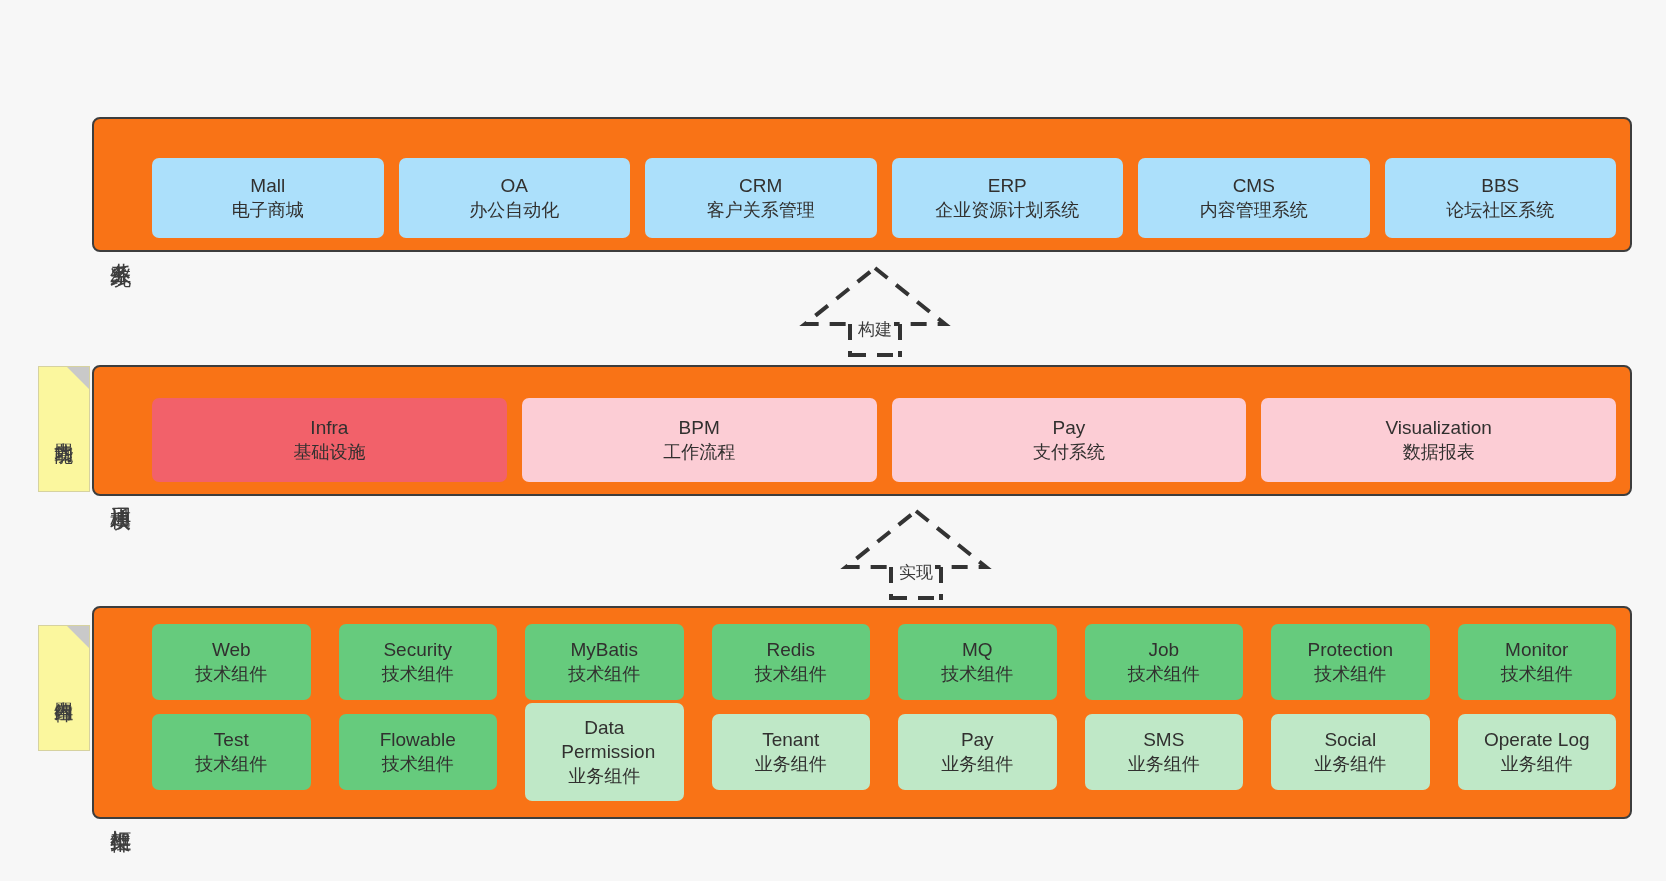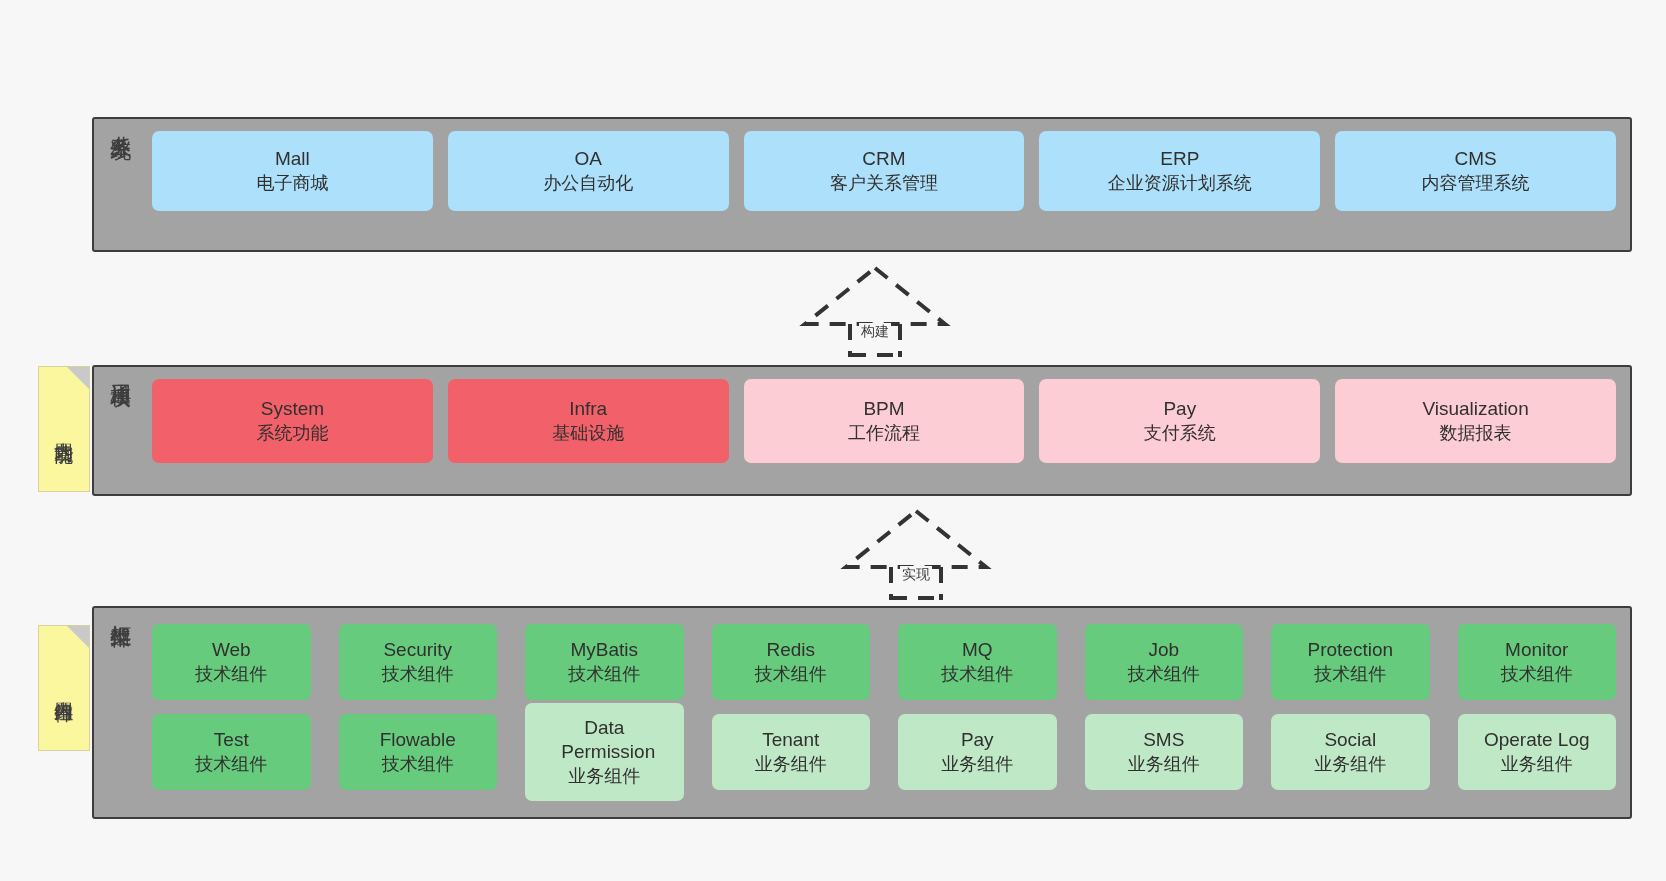--- a/index.html
+++ b/index.html
@@ -11,25 +11,25 @@
     width: 1666px; height: 881px;
     font-family: "Liberation Sans", "DejaVu Sans", sans-serif;
     color: #333333;
     position: relative;
     overflow: hidden;
   }
 
   
   .layer {
     position: absolute;
-    background: #a3a3a3;
+    background: #f97316;
     border: 2px solid #3d3d3d;
-    border-radius: 3px;
-    display: flex;
-    align-items: flex-start;
+    border-radius: 8px;
+    display: flex;
+    align-items: flex-end;
   }
   .layer-label {
     width: 54px;
     flex: 0 0 54px;
     display: flex;
     align-items: center;
     justify-content: center;
     font-size: 21px;
     line-height: 1.12;
     color: #3d3d3d;
@@ -111,21 +111,21 @@
   
   .arrow {
     position: absolute;
     z-index: 2;
   }
   .arrow .arrow-label {
     position: absolute;
     left: 50%;
     transform: translateX(-50%);
     bottom: 22px;
-    font-size: 14px;
+    font-size: 17px;
     color: #3d3d3d;
     background: #f7f7f7;
     padding: 0 2px;
     white-space: nowrap;
     user-select: none;
   }
 </style>
 </head>
 <body>
 
@@ -145,20 +145,24 @@
       <span class="en">CRM</span>
       <span class="cn">客户关系管理</span>
     </div>
     <div class="box blue">
       <span class="en">ERP</span>
       <span class="cn">企业资源计划系统</span>
     </div>
     <div class="box blue">
       <span class="en">CMS</span>
       <span class="cn">内容管理系统</span>
+    </div>
+    <div class="box blue">
+      <span class="en">BBS</span>
+      <span class="cn">论坛社区系统</span>
     </div>
 
   </div>
 </div>
 
 <div class="arrow" style="left:795px; top:262px; width:160px; height:95px;">
   <svg width="160" height="95" viewBox="0 0 160 95">
     <path d="M80 6 L150 62 L10 62 Z" fill="none" stroke="#333333" stroke-width="4" stroke-dasharray="16,11" stroke-linejoin="miter"></path>
     <path d="M55 62 L55 95 M105 62 L105 95 M55 93 L105 93" fill="none" stroke="#333333" stroke-width="4" stroke-dasharray="16,11"></path>
   </svg>
@@ -168,24 +172,20 @@
 <div class="note" style="left:38px; top:366px; width:52px; height:126px;">
   <span class="fold"></span>
   <span>内置功能</span>
 </div>
 
 <div class="layer" style="left:92px; top:365px; width:1540px; height:131px;">
   <div class="layer-label">通用模块</div>
   <div class="layer-body">
 
     <div class="box red">
-      <span class="en">System</span>
-      <span class="cn">系统功能</span>
-    </div>
-    <div class="box red">
       <span class="en">Infra</span>
       <span class="cn">基础设施</span>
     </div>
     <div class="box pink">
       <span class="en">BPM</span>
       <span class="cn">工作流程</span>
     </div>
     <div class="box pink">
       <span class="en">Pay</span>
       <span class="cn">支付系统</span>

